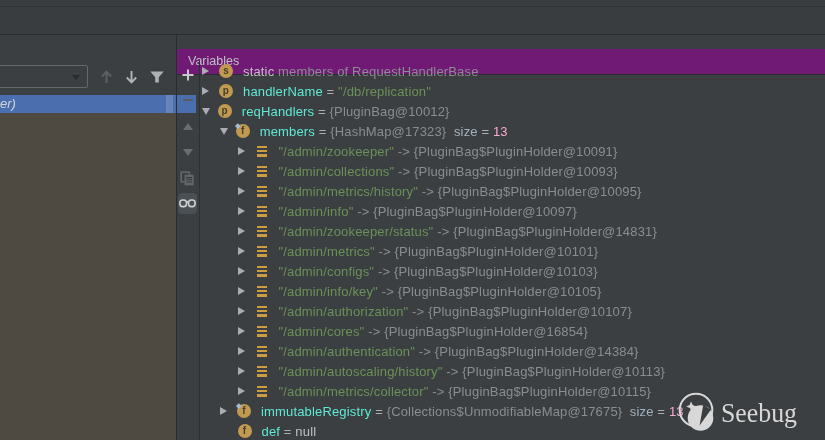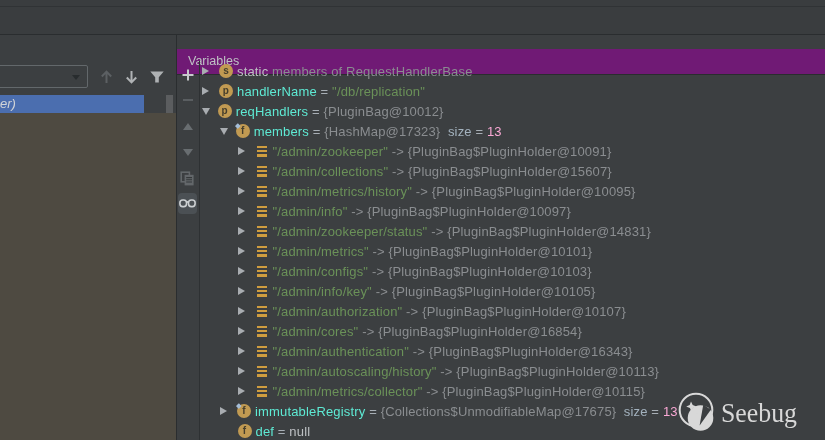--- a/index.html
+++ b/index.html
@@ -3,41 +3,41 @@
 html,body{margin:0;padding:0}
 #page{position:relative;width:825px;height:440px;background:#3C3F41;overflow:hidden;
  font-family:"Liberation Sans",sans-serif;-webkit-font-smoothing:antialiased}
 
 #topbar{position:absolute;top:0;left:0;width:825px;height:34px;background:#3A3D3F;border-bottom:1px solid #2A2D2F}
 #topline{position:absolute;top:6px;left:0;width:825px;height:1px;background:#303335}
 
 #leftpanel{position:absolute;top:35px;left:0;width:176px;height:405px;background:#3C3F41}
 #combo{position:absolute;top:65px;left:-40px;width:126px;height:21px;border:1px solid #63686B;border-radius:2px}
 #combocaret{position:absolute;top:75px;left:72px;width:0;height:0;border-left:4.5px solid transparent;border-right:4.5px solid transparent;border-top:5px solid #282C2E}
-#bluerow{position:absolute;top:95px;left:0;width:144px;height:18px;background:#4B6EAF}
+#bluerow{position:absolute;top:95px;left:0;width:196px;height:18px;background:#4B6EAF}
 #bluerow .it{position:absolute;left:0px;top:1px;color:#D2D5D8;font-style:italic;font-size:13px;line-height:16px}
 #bthumb{position:absolute;top:95px;left:166px;width:7px;height:18px;background:rgba(255,255,255,0.16)}
 #brown{position:absolute;top:113px;left:0;width:176px;height:327px;background:#4E4A41}
 
 #vline1{position:absolute;left:176px;top:35px;width:1px;height:405px;background:#2A2D2F}
 #vline2{position:absolute;left:199px;top:61px;width:1px;height:379px;background:#2E3133}
 
 #vheader{position:absolute;left:177px;top:49px;width:648px;height:25px;background:#701a75;border-bottom:1px solid #2A2D2F}
 #vheader span{position:absolute;left:11px;top:5px;font-size:12.5px;color:#BFC2C5}
 
 .row{position:absolute;height:20px;display:flex;align-items:center;white-space:pre;font-size:13px;letter-spacing:0.16px}
 .tri-r{width:0;height:0;border-left:7.5px solid #A9ADB1;border-top:4.7px solid transparent;border-bottom:4.7px solid transparent;margin-right:10px}
 .tri-d{width:0;height:0;border-top:7.5px solid #A9ADB1;border-left:4.9px solid transparent;border-right:4.9px solid transparent;margin-right:7.7px}
 .tri-n{width:7.5px;margin-right:10px}
 .circ{position:relative;width:14px;height:14px;border-radius:50%;background:#C19A52;color:#453E2C;
  font-size:10px;font-weight:bold;display:flex;align-items:center;justify-content:center;line-height:14px}
 .dot{position:absolute;left:-0.1px;top:-0.1px;width:3.6px;height:3.6px;background:#A5BDD6;border-radius:0.5px;transform:rotate(45deg)}
 .bars{width:10px;height:11px;display:flex;flex-direction:column;justify-content:space-between;margin-left:1.5px;margin-right:2px}
 .bars i{display:block;height:2.6px;background:#CF9D3F}
-.txt{margin-left:4px}
+.txt{margin-left:10px}
 .w{color:#BDC0C3}.g{color:#8A8D90}.n{color:#5eead4}.eq{color:#A8AFB6}.s{color:#6A9158}
 .sz{color:#A3B2BE}.num{color:#f9a8d4}
 
 .sic{position:absolute}
 #glassbox{position:absolute;left:178px;top:193px;width:19px;height:21px;background:#4B5054;border-radius:4px}
 </style></head><body>
 <div id="page">
  <div id="topbar"></div>
     <div id="topline"></div>
  <div id="leftpanel"></div>
@@ -87,30 +87,30 @@
     <rect x="9.5" y="2" width="6.6" height="6.6" rx="2.8"></rect>
     <path d="M7.5 4.3 Q8.5 3.4 9.5 4.3"></path>
    </g>
  </svg>
 
 <div class="row" style="top:61px;left:202px"><div class="tri-r"></div><div class="circ">s</div><div class="txt"><span class="w">static</span><span class="g"> members of RequestHandlerBase</span></div></div>
 <div class="row" style="top:81px;left:202px"><div class="tri-r"></div><div class="circ">p</div><div class="txt"><span class="n">handlerName</span><span class="eq"> = </span><span class="s">"/db/replication"</span></div></div>
 <div class="row" style="top:101px;left:202px"><div class="tri-d"></div><div class="circ">p</div><div class="txt"><span class="n">reqHandlers</span><span class="eq"> = </span><span class="g">{PluginBag@10012}</span></div></div>
 <div class="row" style="top:121px;left:220px"><div class="tri-d"></div><div class="circ">f<div class="dot"></div></div><div class="txt"><span class="n">members</span><span class="eq"> = </span><span class="g">{HashMap@17323}</span><span class="g">&nbsp; </span><span class="sz">size</span><span class="eq"> = </span><span class="num">13</span></div></div>
 <div class="row" style="top:141px;left:238px"><div class="tri-r"></div><div class="bars"><i></i><i></i><i></i></div><div class="txt"><span class="s">"/admin/zookeeper"</span><span class="g"> -&gt; </span><span class="g">{PluginBag$PluginHolder@10091}</span></div></div>
-<div class="row" style="top:161px;left:238px"><div class="tri-r"></div><div class="bars"><i></i><i></i><i></i></div><div class="txt"><span class="s">"/admin/collections"</span><span class="g"> -&gt; </span><span class="g">{PluginBag$PluginHolder@15607}</span></div></div>
+<div class="row" style="top:161px;left:238px"><div class="tri-r"></div><div class="bars"><i></i><i></i><i></i></div><div class="txt"><span class="s">"/admin/collections"</span><span class="g"> -&gt; </span><span class="g">{PluginBag$PluginHolder@10093}</span></div></div>
 <div class="row" style="top:181px;left:238px"><div class="tri-r"></div><div class="bars"><i></i><i></i><i></i></div><div class="txt"><span class="s">"/admin/metrics/history"</span><span class="g"> -&gt; </span><span class="g">{PluginBag$PluginHolder@10095}</span></div></div>
 <div class="row" style="top:201px;left:238px"><div class="tri-r"></div><div class="bars"><i></i><i></i><i></i></div><div class="txt"><span class="s">"/admin/info"</span><span class="g"> -&gt; </span><span class="g">{PluginBag$PluginHolder@10097}</span></div></div>
 <div class="row" style="top:221px;left:238px"><div class="tri-r"></div><div class="bars"><i></i><i></i><i></i></div><div class="txt"><span class="s">"/admin/zookeeper/status"</span><span class="g"> -&gt; </span><span class="g">{PluginBag$PluginHolder@14831}</span></div></div>
 <div class="row" style="top:241px;left:238px"><div class="tri-r"></div><div class="bars"><i></i><i></i><i></i></div><div class="txt"><span class="s">"/admin/metrics"</span><span class="g"> -&gt; </span><span class="g">{PluginBag$PluginHolder@10101}</span></div></div>
 <div class="row" style="top:261px;left:238px"><div class="tri-r"></div><div class="bars"><i></i><i></i><i></i></div><div class="txt"><span class="s">"/admin/configs"</span><span class="g"> -&gt; </span><span class="g">{PluginBag$PluginHolder@10103}</span></div></div>
 <div class="row" style="top:281px;left:238px"><div class="tri-r"></div><div class="bars"><i></i><i></i><i></i></div><div class="txt"><span class="s">"/admin/info/key"</span><span class="g"> -&gt; </span><span class="g">{PluginBag$PluginHolder@10105}</span></div></div>
 <div class="row" style="top:301px;left:238px"><div class="tri-r"></div><div class="bars"><i></i><i></i><i></i></div><div class="txt"><span class="s">"/admin/authorization"</span><span class="g"> -&gt; </span><span class="g">{PluginBag$PluginHolder@10107}</span></div></div>
 <div class="row" style="top:321px;left:238px"><div class="tri-r"></div><div class="bars"><i></i><i></i><i></i></div><div class="txt"><span class="s">"/admin/cores"</span><span class="g"> -&gt; </span><span class="g">{PluginBag$PluginHolder@16854}</span></div></div>
-<div class="row" style="top:341px;left:238px"><div class="tri-r"></div><div class="bars"><i></i><i></i><i></i></div><div class="txt"><span class="s">"/admin/authentication"</span><span class="g"> -&gt; </span><span class="g">{PluginBag$PluginHolder@16343}</span></div></div>
+<div class="row" style="top:341px;left:238px"><div class="tri-r"></div><div class="bars"><i></i><i></i><i></i></div><div class="txt"><span class="s">"/admin/authentication"</span><span class="g"> -&gt; </span><span class="g">{PluginBag$PluginHolder@14384}</span></div></div>
 <div class="row" style="top:361px;left:238px"><div class="tri-r"></div><div class="bars"><i></i><i></i><i></i></div><div class="txt"><span class="s">"/admin/autoscaling/history"</span><span class="g"> -&gt; </span><span class="g">{PluginBag$PluginHolder@10113}</span></div></div>
 <div class="row" style="top:381px;left:238px"><div class="tri-r"></div><div class="bars"><i></i><i></i><i></i></div><div class="txt"><span class="s">"/admin/metrics/collector"</span><span class="g"> -&gt; </span><span class="g">{PluginBag$PluginHolder@10115}</span></div></div>
 <div class="row" style="top:401px;left:220px"><div class="tri-r"></div><div class="circ">f<div class="dot"></div></div><div class="txt"><span class="n">immutableRegistry</span><span class="eq"> = </span><span class="g">{Collections$UnmodifiableMap@17675}</span><span class="g">&nbsp; </span><span class="sz">size</span><span class="eq"> = </span><span class="num">13</span></div></div>
 <div class="row" style="top:421px;left:220px"><div class="tri-n"></div><div class="circ">f</div><div class="txt"><span class="n">def</span><span class="eq"> = </span><span class="w">null</span></div></div>
 
  <svg class="sic" style="left:670px;top:383px" width="150" height="57" viewBox="0 0 150 57">
   <circle cx="26" cy="27" r="16.3" fill="none" stroke="#D8D8D8" stroke-width="2"></circle>
   <circle cx="30.5" cy="35" r="12.8" fill="#D8D8D8"></circle>
   <polygon points="29.6,42.5 33.3,21.4 40.8,26.8" fill="#3C3F41"></polygon>
   <path d="M21 18.5 L22.7 21.9 L26.4 23.4 L22.8 24.9 L21.5 28.6 L19.9 25.1 L16.2 23.6 L19.7 22.1 Z" fill="#D8D8D8"></path>

